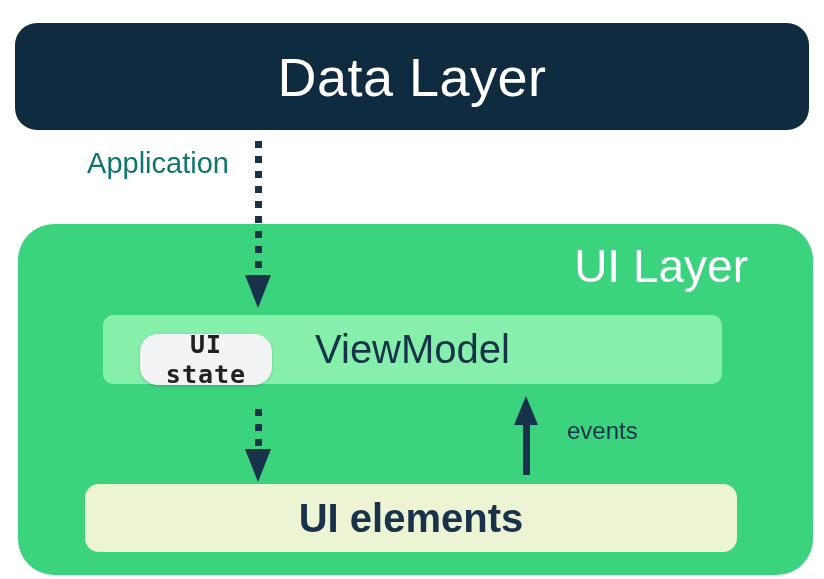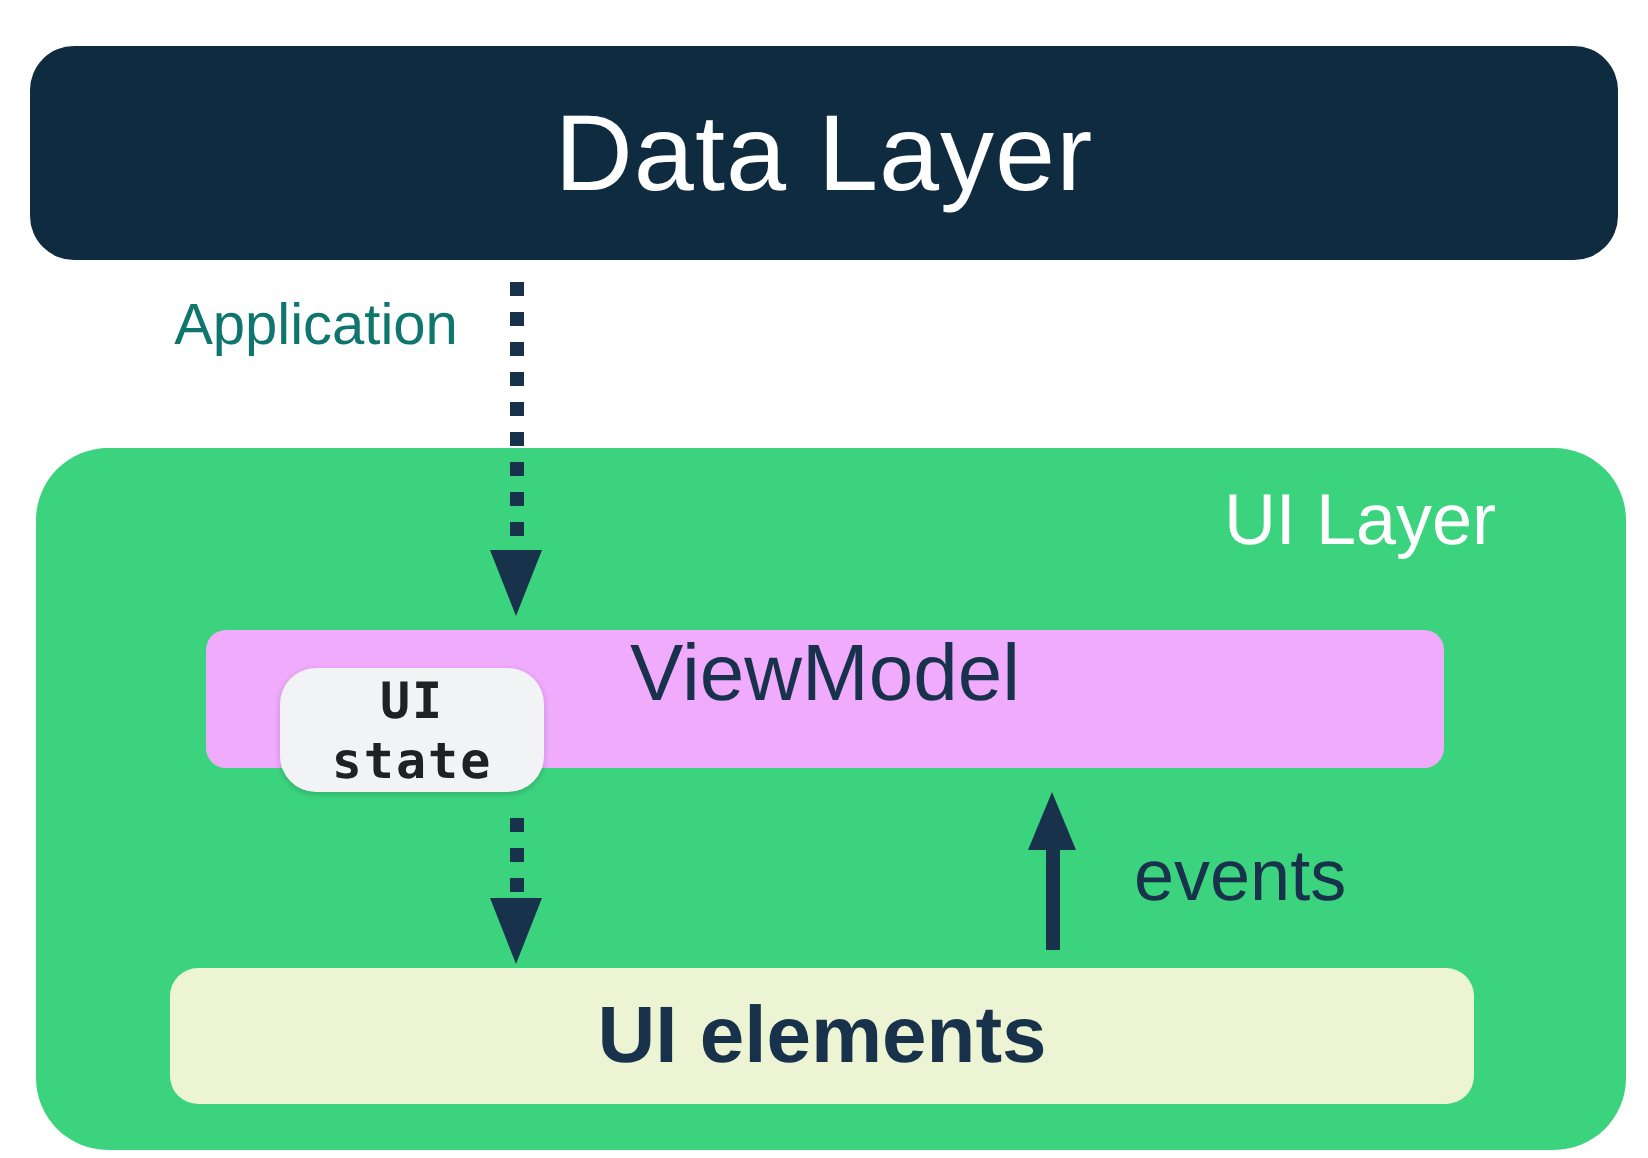--- a/index.html
+++ b/index.html
@@ -34,39 +34,39 @@
   }
 
   
   .ui-layer-box {
     left: 18px; top: 212px; width: 795px; height: 351px;
     background: #3BD37E; border-radius: 36px;
     z-index: 1;
   }
   .ui-layer-label {
     right: 76px; top: 227px;
-    color: #ffffff; font-size: 36px; font-weight: 400;
+    color: #ffffff; font-size: 46px; font-weight: 400;
     z-index: 2;
   }
 
   
   .viewmodel-box {
     left: 103px; top: 303px; width: 619px; height: 69px;
-    background: #f0abfc; border-radius: 10px;
-    display: flex; justify-content: center;
+    background: #86efac; border-radius: 10px;
+    display: flex; align-items: center; justify-content: center;
     z-index: 2;
   }
   .viewmodel-label { color: #17324A; font-size: 40px; font-weight: 400; }
 
   
   .ui-state-chip {
-    left: 140px; top: 322px; width: 132px; height: 62px;
+    left: 140px; top: 322px; width: 132px; height: 51px;
     background: #F1F3F4; border-radius: 18px;
     box-shadow: 0 1px 3px rgba(0,0,0,0.18);
-    display: flex; flex-direction: column; align-items: center; justify-content: flex-end;
+    display: flex; flex-direction: column; align-items: center; justify-content: center;
     z-index: 3;
   }
   .ui-state-chip span {
     font-family: "DejaVu Sans Mono", "Liberation Mono", monospace;
     font-weight: 700; font-size: 25px; line-height: 30px;
     color: #202124; letter-spacing: 1px;
   }
 
   
   .ui-elements-box {
@@ -104,21 +104,21 @@
     border-right: 12px solid transparent;
     border-bottom: 29px solid #17324A;
     z-index: 4;
   }
   .arrow-shaft {
     left: 523px; top: 411px; width: 7px; height: 52px;
     background: #17324A; z-index: 4;
   }
   .events-label {
     left: 567px; top: 405px;
-    color: #17324A; font-size: 36px; font-weight: 400;
+    color: #17324A; font-size: 24px; font-weight: 400;
     z-index: 4;
   }
 </style>
 </head>
 <body>
 
 <div id="canvas">
 
   <div class="abs data-layer-box">
     <span class="data-layer-label">Data Layer</span>

